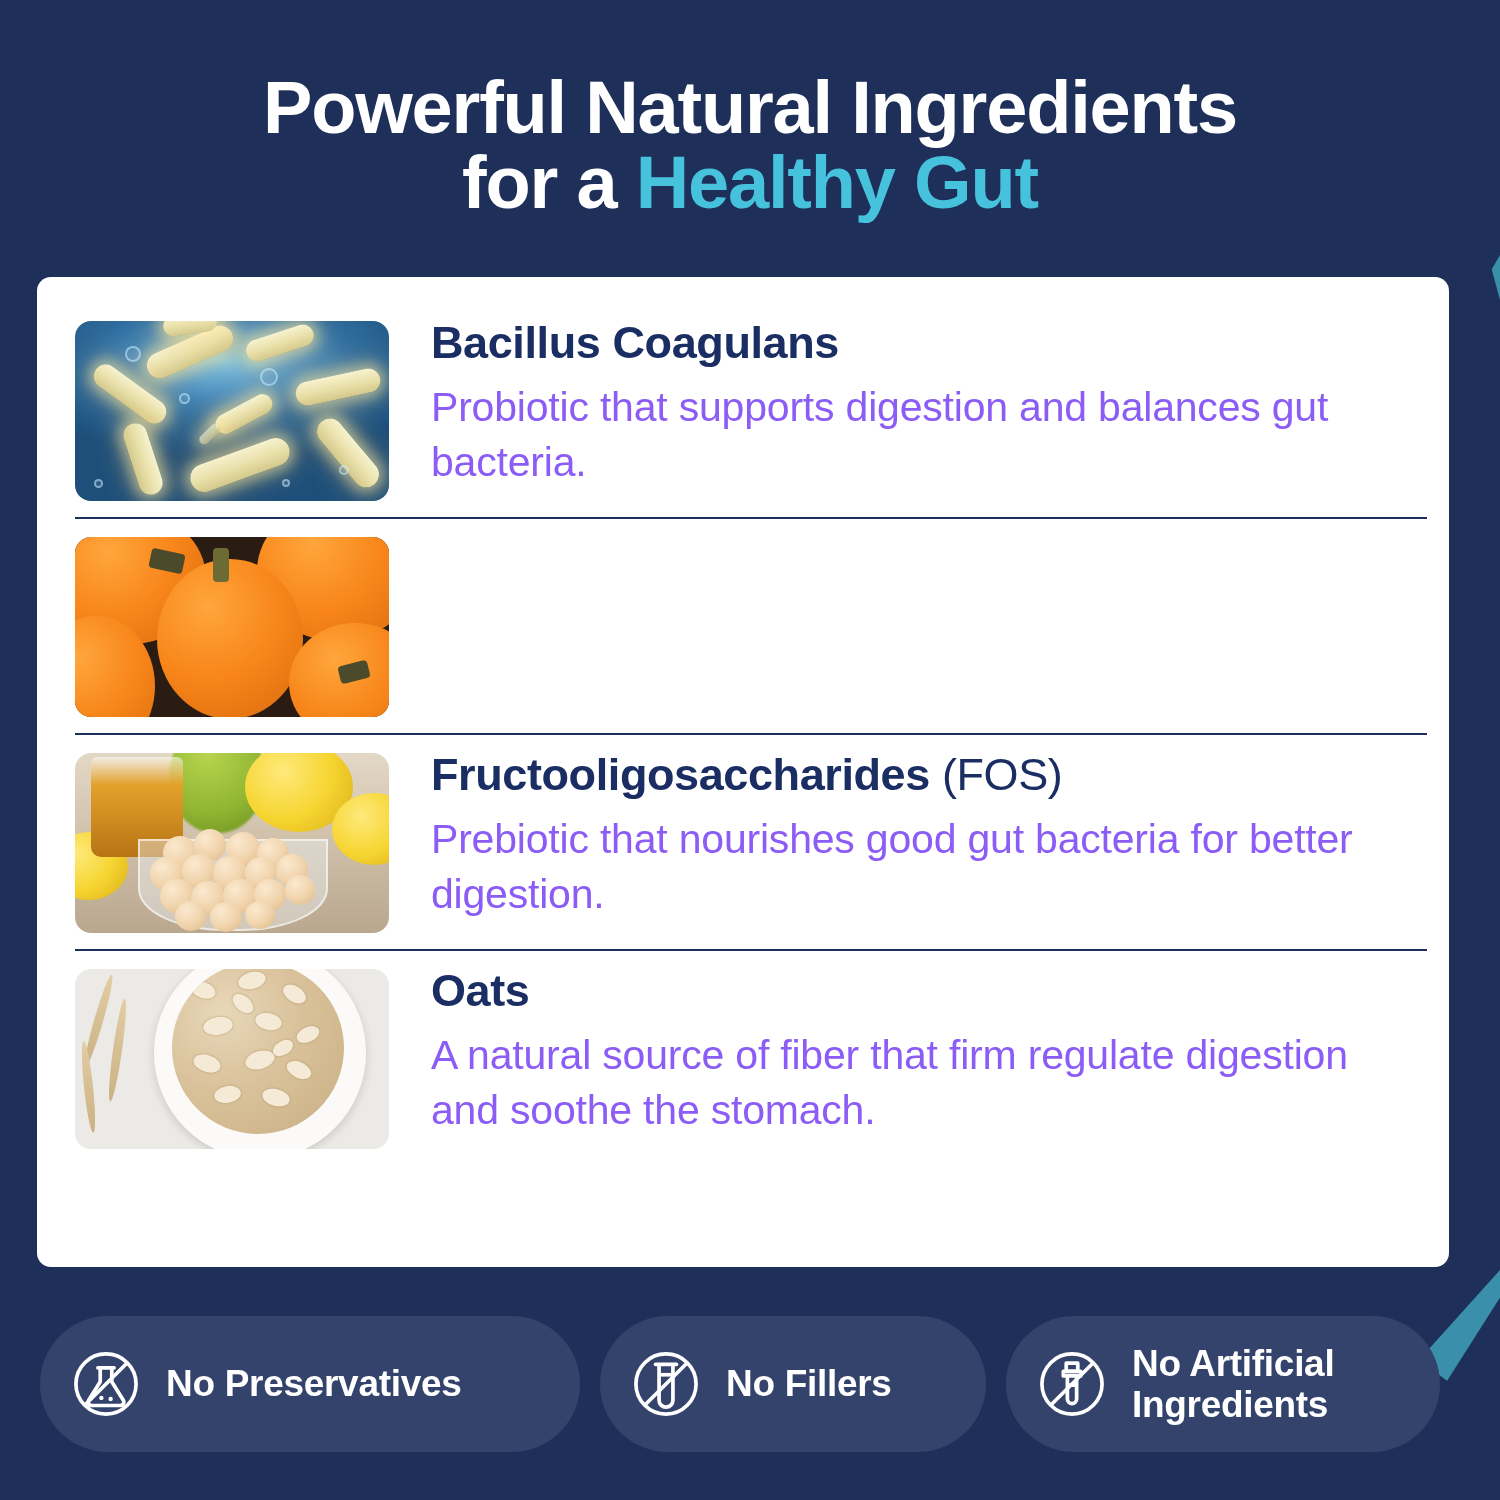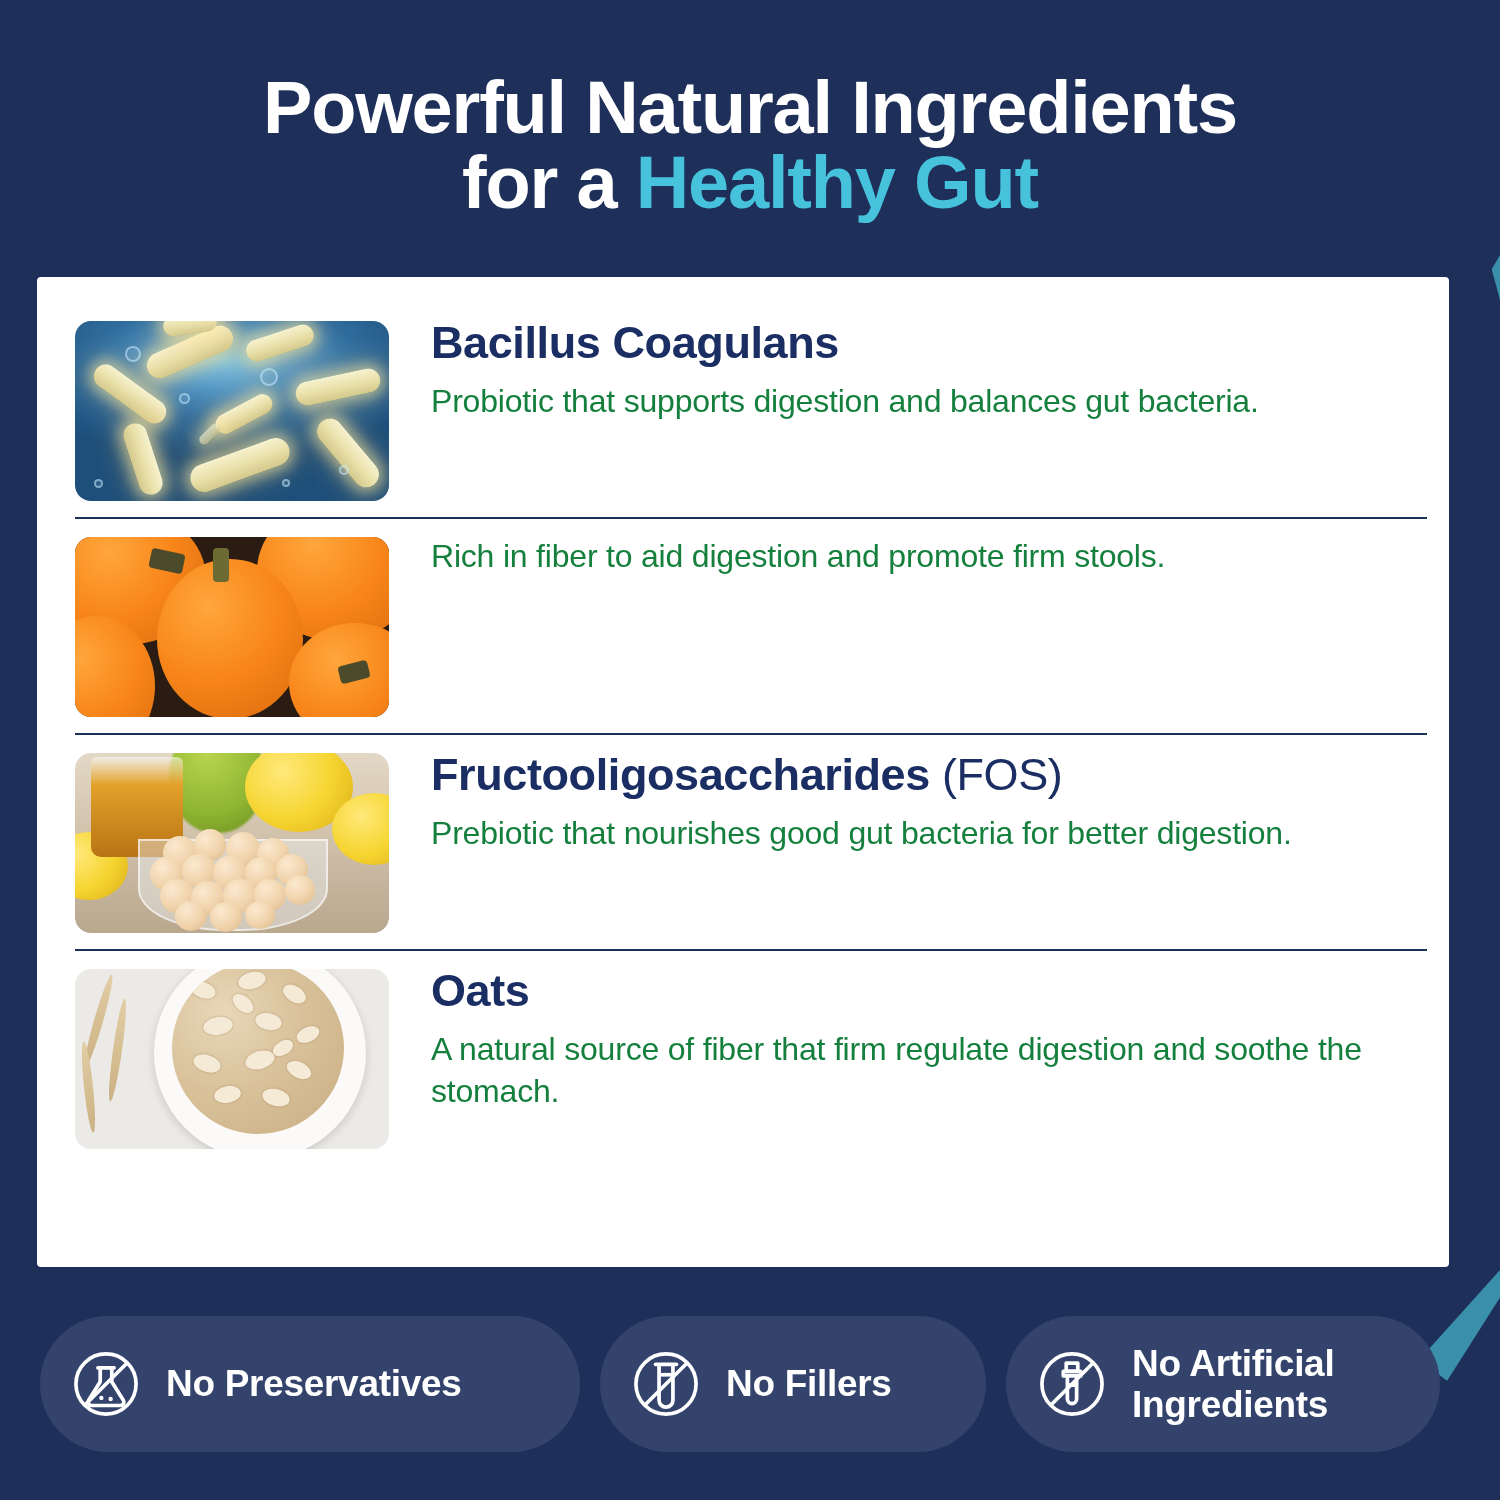--- a/index.html
+++ b/index.html
@@ -76,21 +76,21 @@
   .title-accent { color: #47c2dd; }
 
   
   #card {
     position: absolute;
     left: 37px;
     top: 277px;
     width: 1412px;
     height: 990px;
     background: #ffffff;
-    border-radius: 4px;
+    border-radius: 14px;
     z-index: 4;
     padding: 26px 0 26px 0;
   }
 
   .row {
     position: relative;
     display: flex;
     align-items: flex-start;
     padding: 12px 30px 12px 38px;
     min-height: 214px;
@@ -216,22 +216,22 @@
     font-weight: bold;
     line-height: 1.08;
     letter-spacing: -0.4px;
     margin-bottom: 12px;
     white-space: nowrap;
   }
   .row-title .light {
     font-weight: normal;
   }
   .row-desc {
-    color: #15803d;
-    font-size: 32px;
+    color: #8b5cf6;
+    font-size: 41px;
     line-height: 1.34;
     letter-spacing: -0.2px;
   }
 
   
   #badges {
     position: absolute;
     left: 40px;
     top: 1316px;
     width: 1420px;
@@ -315,21 +315,20 @@
       <div class="pk" style="left:-6%;top:-14%;width:150px;height:132px;"></div>
       <div class="stem" style="left:24%;top:8%;width:34px;height:20px;transform:rotate(12deg);"></div>
       <div class="pk" style="left:58%;top:-20%;width:160px;height:140px;"></div>
       <div class="pk" style="left:26%;top:12%;width:146px;height:160px;"></div>
       <div class="stem" style="left:44%;top:6%;width:16px;height:34px;background:#6b6b33;"></div>
       <div class="pk" style="left:-12%;top:44%;width:118px;height:140px;"></div>
       <div class="pk" style="left:68%;top:48%;width:132px;height:120px;"></div>
       <div class="stem" style="left:84%;top:70%;width:30px;height:18px;transform:rotate(-14deg);"></div>
     </div>
     <div class="rowtext">
-      <div class="row-desc">Rich in fiber to aid digestion and promote firm stools.</div>
     </div>
   </div>
   <div class="divider"></div>
 
   <div class="row">
     <div class="thumb img-fos">
       <div class="pear" style="left:30%;top:-18%;width:96px;height:112px;"></div>
       <div class="lemon" style="left:54%;top:-6%;width:108px;height:90px;"></div>
       <div class="lemon" style="left:82%;top:22%;width:84px;height:72px;"></div>
       <div class="lemon" style="left:-8%;top:44%;width:78px;height:68px;"></div>

